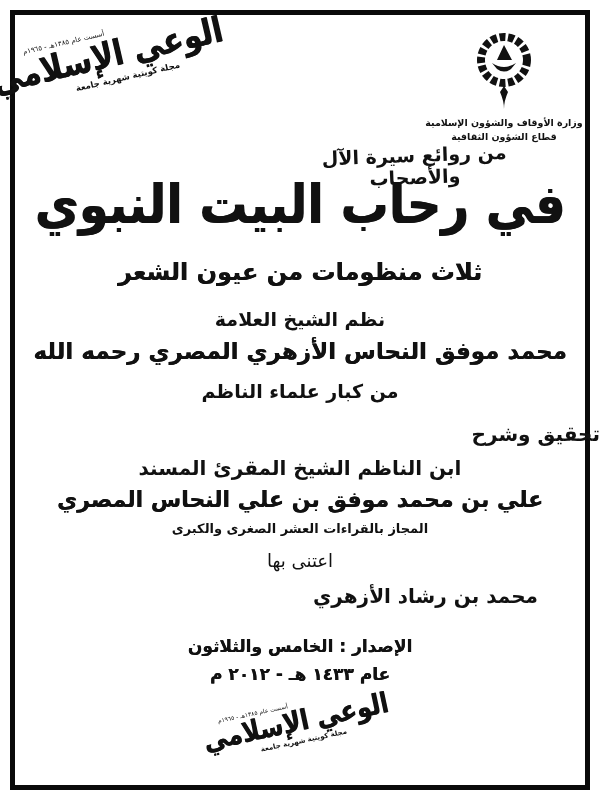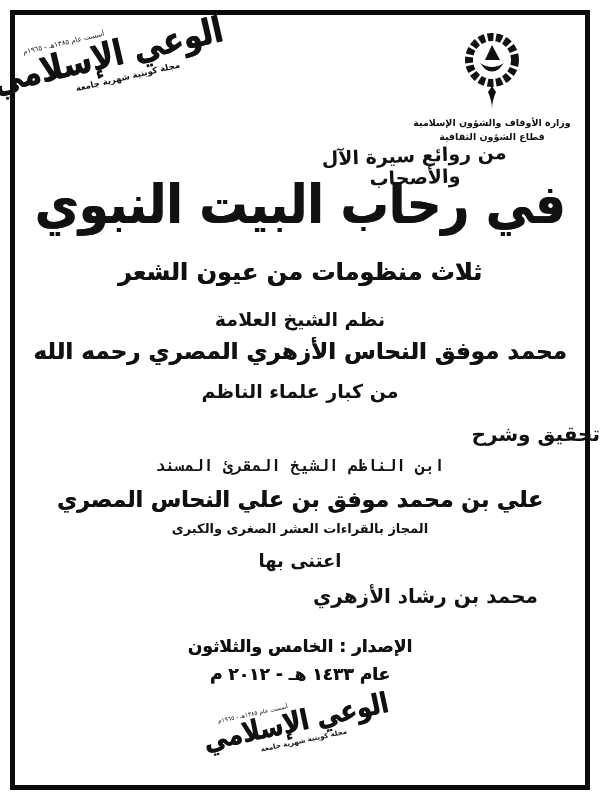--- a/index.html
+++ b/index.html
@@ -12,35 +12,35 @@
   .frame{position:absolute;left:10px;top:10px;right:10px;bottom:10px;border:5px solid #0a0a0a;pointer-events:none;}
   .abs{position:absolute;}
   .ctr{left:0;width:600px;text-align:center;}
   .ink{color:#111;}
   
   .m-top{left:20px;top:26px;width:205px;transform:rotate(-13deg);transform-origin:50% 50%;text-align:center;}
   .m-top .founded{font-size:7px;text-align:left;padding-left:6px;letter-spacing:0;}
   .logo-big{font-size:30px;font-weight:bold;white-space:nowrap;transform:scaleY(1.18);text-shadow:0.6px 0 #111;}
   .m-top .tagline{font-size:8.5px;font-weight:bold;margin-top:3px;}
   
-  .ministry{right:16px;top:30px;width:184px;text-align:center;}
+  .ministry{right:4px;top:30px;width:184px;text-align:center;}
   .ministry svg{display:block;margin:0 auto 4px auto;}
   .min-line{font-size:9.5px;font-weight:bold;line-height:1.5;}
   
   .series{top:144px;right:48px;width:275px;text-align:center;font-size:19px;font-weight:bold;transform:rotate(-2deg);}
   .title{top:176px;font-size:48px;font-weight:bold;letter-spacing:-1px;transform:scaleY(1.12);text-shadow:0.8px 0 #111;}
   .subtitle{top:258px;font-size:24px;font-weight:bold;text-shadow:0.4px 0 #111;text-align:center;}
   .l-nazm{top:308px;font-size:19px;font-weight:bold;}
   .l-author{top:338px;font-size:23px;font-weight:bold;text-shadow:0.4px 0 #111;}
   .l-authdesc{top:380px;font-size:19px;font-weight:bold;}
   .l-tahqiq{top:422px;font-size:20px;font-weight:bold;text-align:right;}
-  .l-edtitle{top:456px;font-size:16px;font-weight:bold;font-family:Liberation Mono, monospace;}
+  .l-edtitle{top:456px;font-size:20px;font-weight:bold;}
   .l-edname{top:487px;font-size:22px;font-weight:bold;text-shadow:0.4px 0 #111;}
   .l-eddesc{top:521px;font-size:13px;font-weight:bold;}
-  .l-care{top:550px;font-size:18px;font-weight:bold;}
+  .l-care{top:550px;font-size:18px;font-weight:normal;}
   .caretakers{top:584px;left:62px;right:62px;display:flex;justify-content:space-between;font-size:20px;font-weight:bold;}
   .l-issue{top:636px;font-size:17px;font-weight:bold;text-shadow:0.3px 0 #111;}
   .l-year{top:664px;font-size:17px;font-weight:bold;text-shadow:0.3px 0 #111;}
   
   .m-bottom{left:50%;top:700px;width:180px;margin-left:-90px;transform:rotate(-12deg);text-align:center;}
   .m-bottom .founded{font-size:6px;text-align:left;padding-left:10px;}
   .m-bottom .logo-big{font-size:24px;}
   .m-bottom .tagline{font-size:7px;font-weight:bold;margin-top:2px;}
 </style>
 </head>

